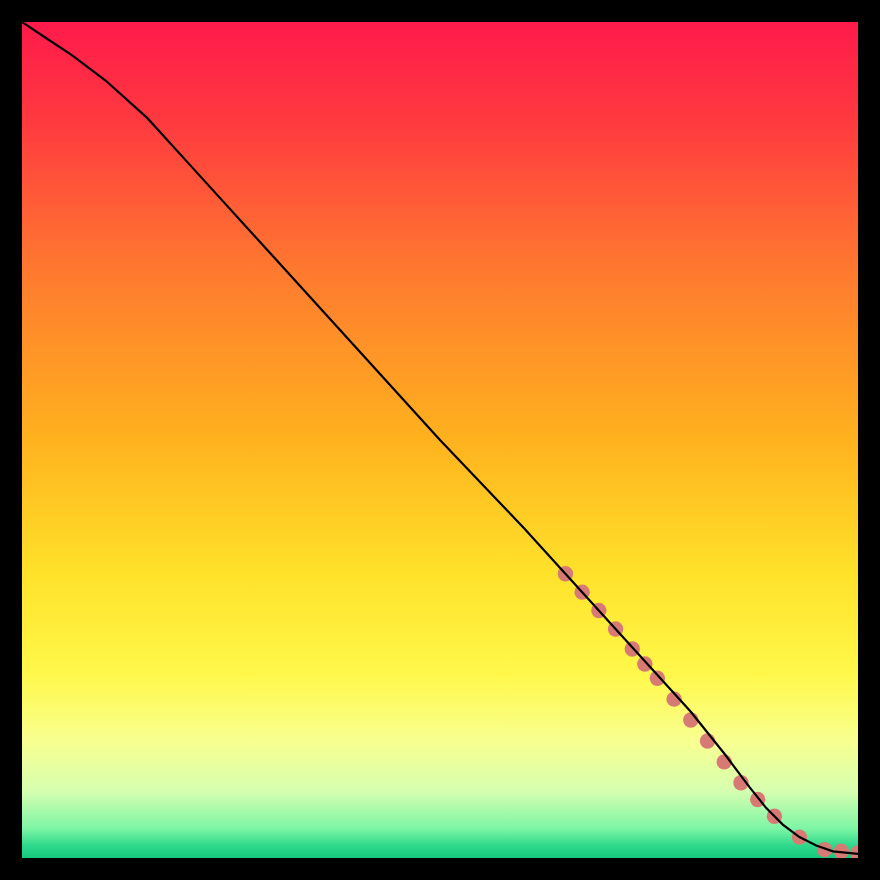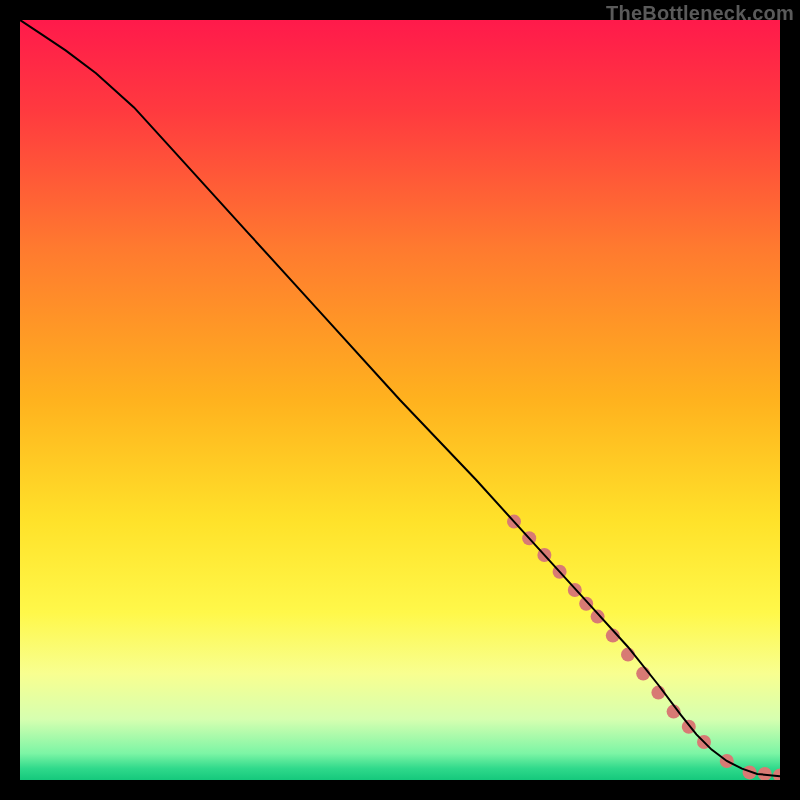--- a/index.html
+++ b/index.html
@@ -68,14 +68,13 @@
           <circle cx="668.80" cy="706.80" r="7" fill="#d87a74"></circle>
           <circle cx="684.00" cy="722.00" r="7" fill="#d87a74"></circle>
           <circle cx="706.80" cy="741.00" r="7" fill="#d87a74"></circle>
           <circle cx="729.60" cy="752.40" r="7" fill="#d87a74"></circle>
           <circle cx="744.80" cy="753.92" r="7" fill="#d87a74"></circle>
           <circle cx="760.00" cy="755.44" r="7" fill="#d87a74"></circle>
         </g>
       <path id="curve-path" fill="none" stroke="#000000" stroke-width="2" d="M0.00 0.00 L22.80 15.20 L45.60 30.40 L76.00 53.20 L114.00 87.40 L152.00 129.20 L228.00 212.80 L304.00 296.40 L380.00 380.00 L456.00 459.80 L494.00 501.60 L532.00 543.40 L570.00 585.20 L608.00 627.00 L638.40 665.00 L661.20 695.40 L676.40 714.40 L691.60 729.60 L706.80 741.00 L722.00 748.60 L737.20 753.92 L760.00 756.20"></path>
     </svg>
   </div>
-  <div class="watermark">TheBottleneck.com</div>
 </div>
 
 </body></html>

